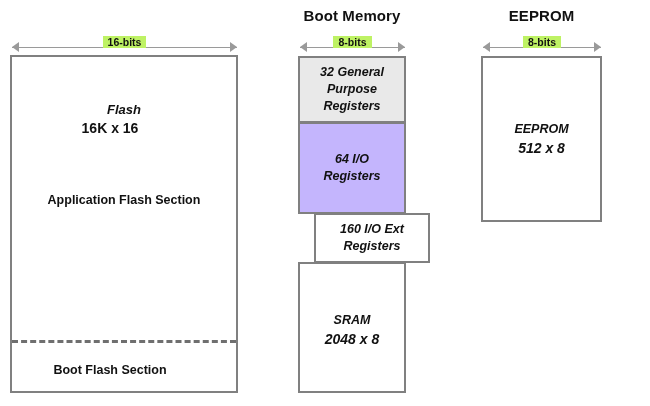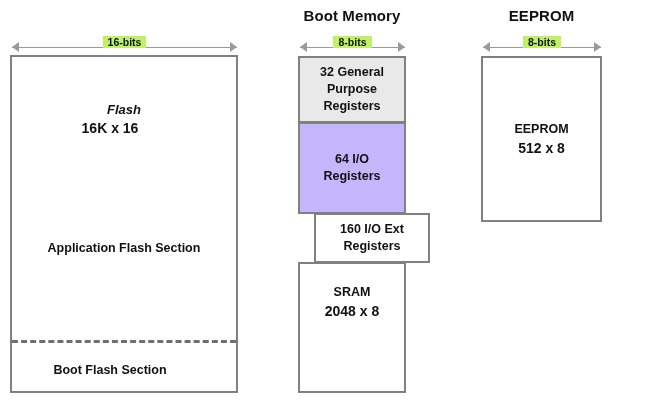--- a/index.html
+++ b/index.html
@@ -88,20 +88,21 @@
   .blk {
     position: absolute;
     box-sizing: border-box;
     border: 2px solid #808080;
     background: #ffffff;
     display: flex;
     flex-direction: column;
     align-items: center;
     justify-content: center;
     text-align: right;
+    font-style: italic;
   }
   .blk.fill-light { background: #e9e9e9; }
   .blk.fill-dark  { background: #c4b5fd; }
 
   .blk .line {
     font-size: 12.5px;
     font-weight: bold;
     color: #111111;
     line-height: 17px;
     white-space: nowrap;
@@ -138,21 +139,21 @@
     <div class="dim-label">
       <span>16-bits</span>
     </div>
   </div>
 
   <div class="mem-box" style="left:10px; top:55px; width:228px; height:338px;"></div>
 
   <div class="txt t13" style="left:10px; top:102px; width:228px;font-style:italic;">Flash</div>
   <div class="txt t13" style="left:10px; top:120px; width:200px; font-size:14px;">16K x 16</div>
 
-  <div class="txt t12" style="left:10px; top:193px; width:228px;margin-top:48px;">Application Flash Section</div>
+  <div class="txt t12" style="left:10px; top:193px; width:228px;">Application Flash Section</div>
 
   <div class="dashed" style="left:12px; top:340px; width:224px;"></div>
 
   <div class="txt t12" style="left:10px; top:363px; width:200px;">Boot Flash Section</div>
 
   <div class="col-title" style="left:298px; top:7px; width:108px;">Boot Memory</div>
 
   <div class="dim" style="left:300px; top:38px; width:105px;">
     <div class="dim-line"></div>
     <div class="arrow left"></div>
@@ -171,21 +172,21 @@
   <div class="blk fill-dark" style="left:298px; top:122px; width:108px; height:92px;">
     <div class="line">64 I/O</div>
     <div class="line">Registers</div>
   </div>
 
   <div class="blk" style="left:314px; top:213px; width:116px; height:50px;">
     <div class="line">160 I/O Ext</div>
     <div class="line">Registers</div>
   </div>
 
-  <div class="blk" style="left:298px; top:262px; width:108px; height:131px; justify-content:flex-start; padding-top:20px;">
+  <div class="blk" style="left:298px; top:262px; width:108px; height:131px; justify-content:flex-start; padding-top:48px;">
     <div class="line">SRAM</div>
     <div class="line" style="font-size:14px; line-height:20px;">2048 x 8</div>
   </div>
 
   <div class="col-title" style="left:481px; top:7px; width:121px;">EEPROM</div>
 
   <div class="dim" style="left:483px; top:38px; width:118px;">
     <div class="dim-line"></div>
     <div class="arrow left"></div>
     <div class="arrow right"></div>

